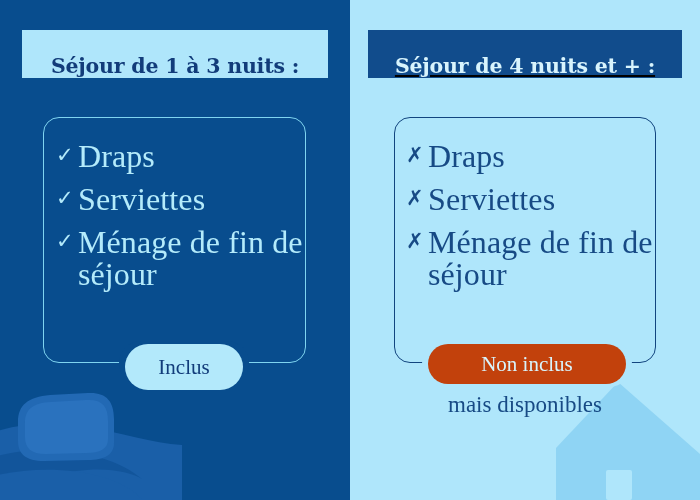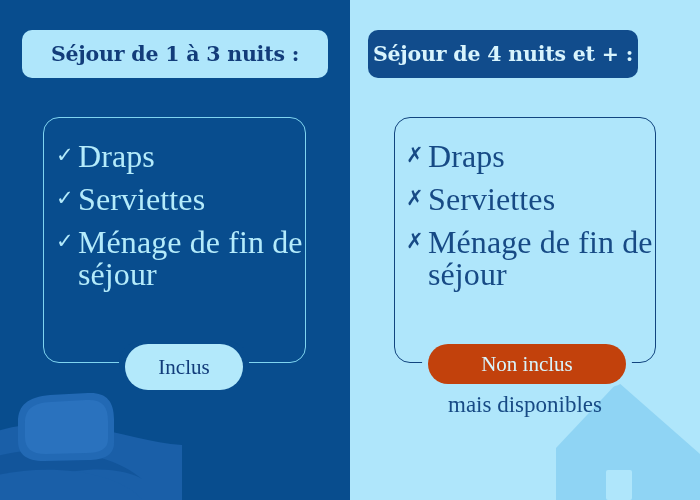--- a/index.html
+++ b/index.html
@@ -44,44 +44,45 @@
     bottom: 0;
     width: 160px;
     height: 122px;
   }
 
   
   .header-pill {
     position: absolute;
     top: 30px;
     height: 48px;
-    border-radius: 10px;
+    border-radius: 0;
     display: flex;
-    align-items: center;
+    align-items: flex-end;
     justify-content: center;
     box-sizing: border-box;
     padding: 0 14px;
   }
   .header-pill span {
     font-family: "DejaVu Serif", "Liberation Serif", serif;
     font-weight: bold;
     font-size: 20.5px;
     letter-spacing: -0.2px;
     white-space: nowrap;
   }
   #header-left {
     left: 22px;
     width: 306px;
     background: #AFE6FB;
   }
   #header-left span { color: #123C7A; }
   #header-right {
     left: 18px;
-    width: 270px;
+    width: 314px;
     background: #114C8C;
+    text-decoration: underline;
   }
   #header-right span { color: #D8F4FD; }
 
   
   .list-card {
     position: absolute;
     top: 117px;
     border-radius: 16px;
     box-sizing: border-box;
   }

